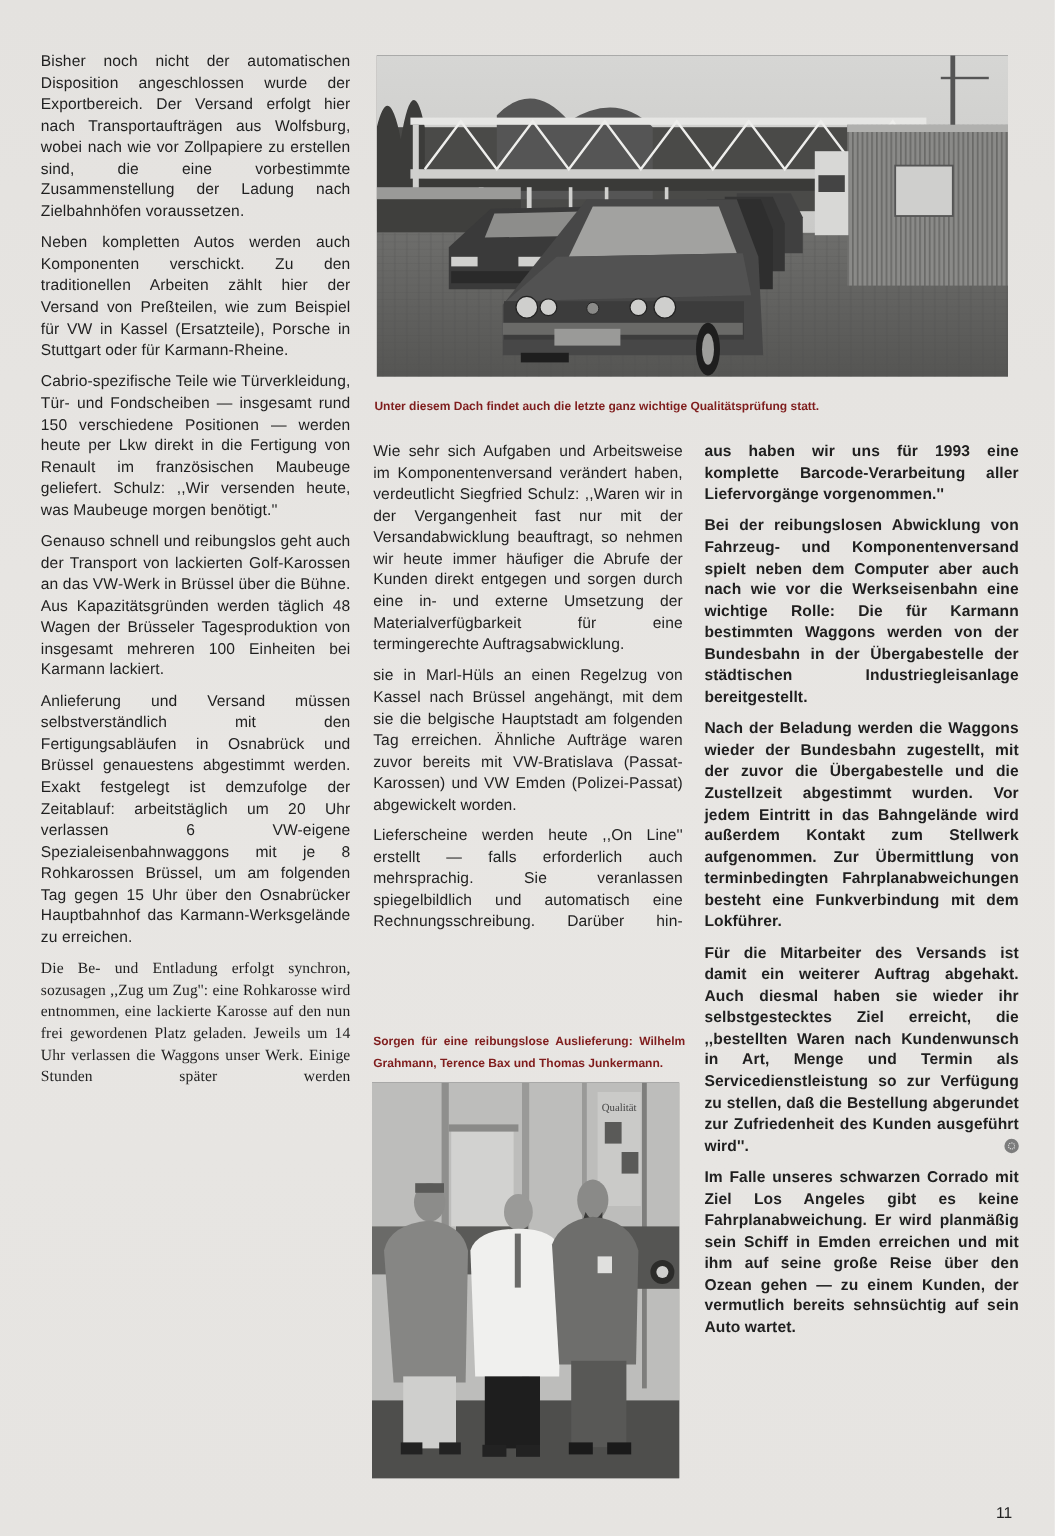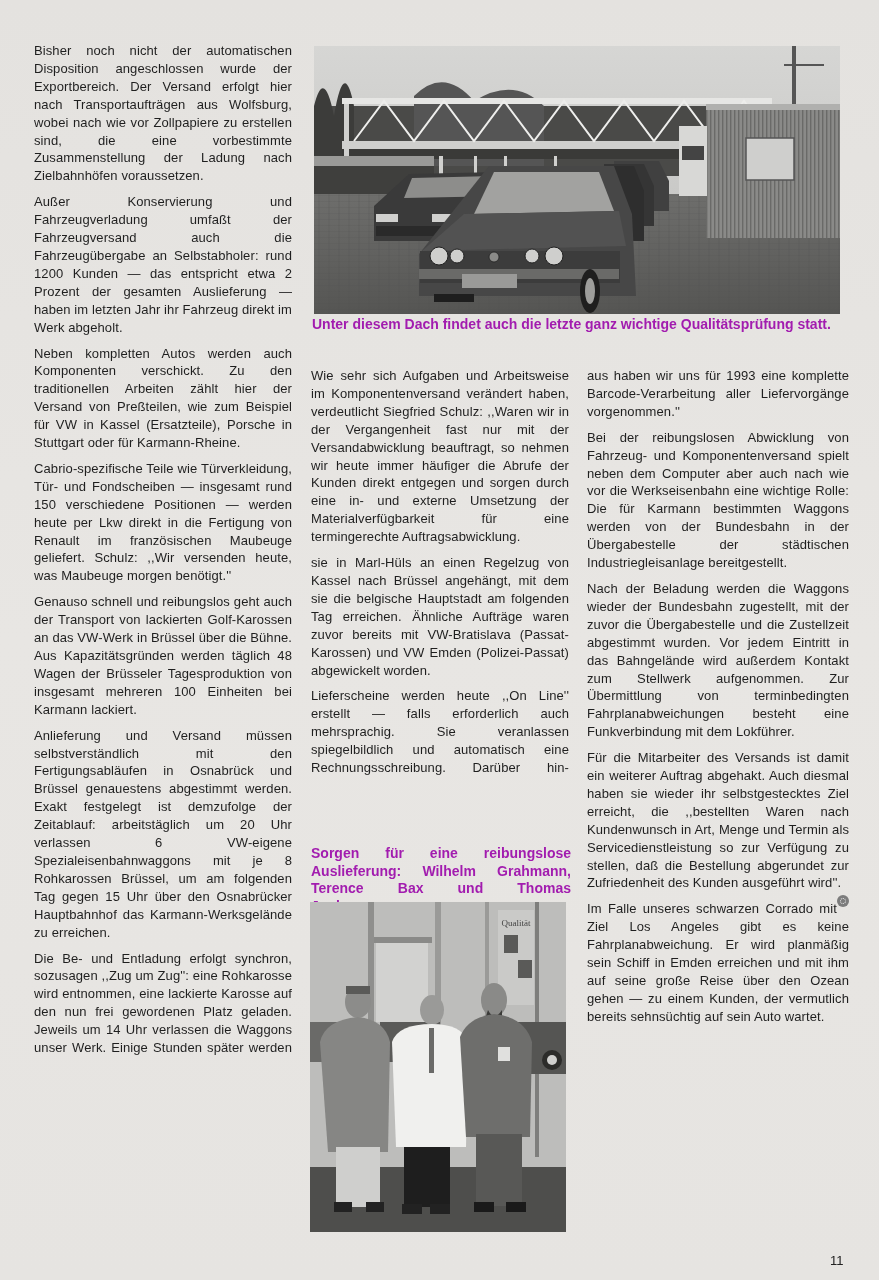--- a/index.html
+++ b/index.html
@@ -7,43 +7,42 @@
       width:879px; height:1280px; overflow:hidden;
       background: linear-gradient(180deg,#e4e2df 0%, #e8e6e3 50%, #e6e4e1 100%);
       font-family: "Liberation Sans", sans-serif;
       color:#1f1f1f;
       position:relative;
     }
     .col { position:absolute; font-size:13px; line-height:17.9px; letter-spacing:0.1px; }
     .col p { margin:0 0 8px 0; text-align:justify; text-align-last:left; hyphens:manual; }
     #col1 { left:34px; top:42px; width:258px; }
     #col2 { left:311px; top:367px; width:258px; }
-    #col3 { left:587px; top:367px; width:262px; }
+    #col3 { left:587px; top:367px; width:262px;font-weight:bold; }
     .photo { position:absolute; overflow:hidden; background:#6f6f6f; }
     #photo1 { left:314px; top:46px; width:526px; height:268px; }
     #photo2 { left:310px; top:902px; width:256px; height:330px; }
-    .caption { position:absolute; font-weight:bold; font-size:14px; line-height:17.5px; color:#a21caf; }
+    .caption { position:absolute; font-weight:bold; font-size:10px; line-height:17.5px; color:#7f1d1d;margin-top:15px; }
     #caption1 { left:312px; top:316px; width:540px; white-space:nowrap; }
     #caption2 { left:311px; top:845px; width:260px; text-align:justify; }
     #pagenum { position:absolute; left:830px; top:1253px; font-size:13px; color:#222; }
     .endmark { display:inline-block; width:12px; height:12px; border-radius:50%; background:#7c7c7c; vertical-align:-1px; float:right; margin-top:3px; position:relative; }
     .endmark::after { content:""; position:absolute; left:3px; top:3px; width:6px; height:6px; border-radius:50%; border:1px dotted #eee; box-sizing:border-box; }
     svg { display:block; }
   </style>
 </head>
 <body>
 
 <div id="col1" class="col">
   <p>Bisher noch nicht der automatischen Disposition angeschlossen wurde der Exportbereich. Der Versand erfolgt hier nach Transportaufträgen aus Wolfsburg, wobei nach wie vor Zollpapiere zu erstellen sind, die eine vorbestimmte Zusammenstellung der Ladung nach Zielbahnhöfen voraussetzen.</p>
-  <p>Außer Konservierung und Fahrzeugverladung umfaßt der Fahrzeugversand auch die Fahrzeugübergabe an Selbstabholer: rund 1200 Kunden — das entspricht etwa 2 Prozent der gesamten Auslieferung — haben im letzten Jahr ihr Fahrzeug direkt im Werk abgeholt.</p>
   <p>Neben kompletten Autos werden auch Komponenten verschickt. Zu den traditionellen Arbeiten zählt hier der Versand von Preßteilen, wie zum Beispiel für VW in Kassel (Ersatzteile), Porsche in Stuttgart oder für Karmann-Rheine.</p>
   <p>Cabrio-spezifische Teile wie Türverkleidung, Tür- und Fondscheiben — insgesamt rund 150 verschiedene Positionen — werden heute per Lkw direkt in die Fertigung von Renault im französischen Maubeuge geliefert. Schulz: ,,Wir versenden heute, was Maubeuge morgen benötigt.''</p>
   <p>Genauso schnell und reibungslos geht auch der Transport von lackierten Golf-Karossen an das VW-Werk in Brüssel über die Bühne. Aus Kapazitätsgründen werden täglich 48 Wagen der Brüsseler Tagesproduktion von insgesamt mehreren 100 Einheiten bei Karmann lackiert.</p>
   <p>Anlieferung und Versand müssen selbstverständlich mit den Fertigungsabläufen in Osnabrück und Brüssel genauestens abgestimmt werden. Exakt festgelegt ist demzufolge der Zeitablauf: arbeitstäglich um 20 Uhr verlassen 6 VW-eigene Spezialeisenbahnwaggons mit je 8 Rohkarossen Brüssel, um am folgenden Tag gegen 15 Uhr über den Osnabrücker Hauptbahnhof das Karmann-Werksgelände zu erreichen.</p>
-  <p style="text-align-last:justify;">Die Be- und Entladung erfolgt synchron, sozusagen ,,Zug um Zug'': eine Rohkarosse wird entnommen, eine lackierte Karosse auf den nun frei gewordenen Platz geladen. Jeweils um 14 Uhr verlassen die Waggons unser Werk. Einige Stunden später werden</p>
+  <p style="text-align-last:justify;font-family:Liberation Serif, serif;">Die Be- und Entladung erfolgt synchron, sozusagen ,,Zug um Zug'': eine Rohkarosse wird entnommen, eine lackierte Karosse auf den nun frei gewordenen Platz geladen. Jeweils um 14 Uhr verlassen die Waggons unser Werk. Einige Stunden später werden</p>
 </div>
 
 <div id="photo1" class="photo">
   <svg width="526" height="268" viewBox="0 0 526 268">
     <defs>
       <linearGradient id="sky" x1="0" y1="0" x2="0" y2="1">
         <stop offset="0" stop-color="#d6d6d4"></stop>
           <stop offset="1" stop-color="#bfbfbd"></stop>
       </linearGradient>
       <linearGradient id="ground" x1="0" y1="0" x2="0" y2="1">

